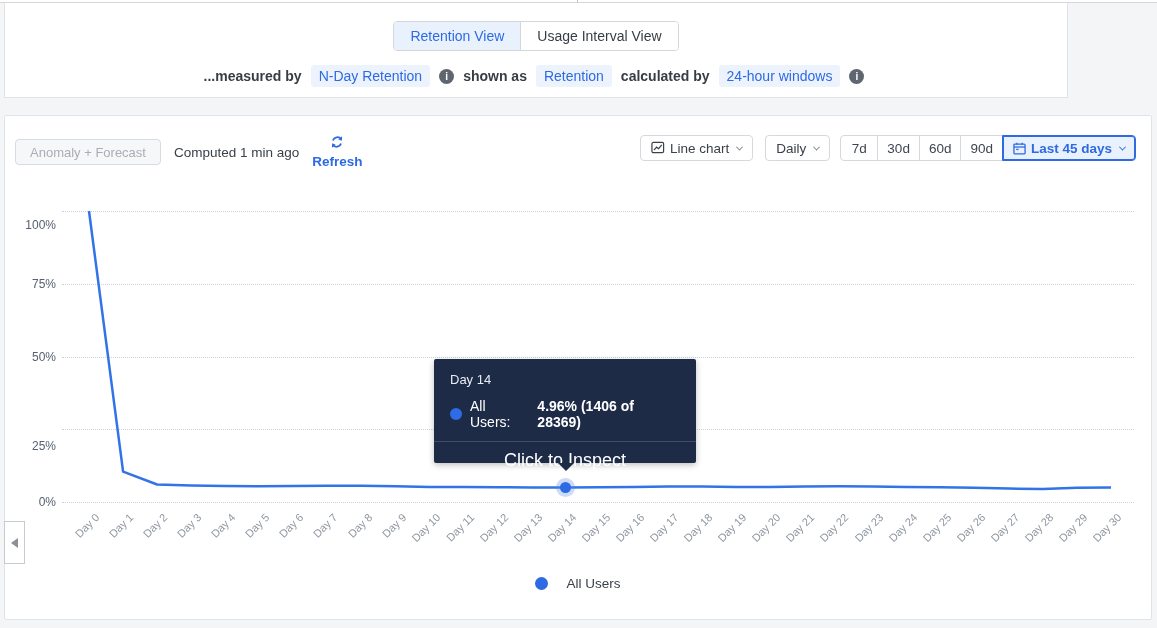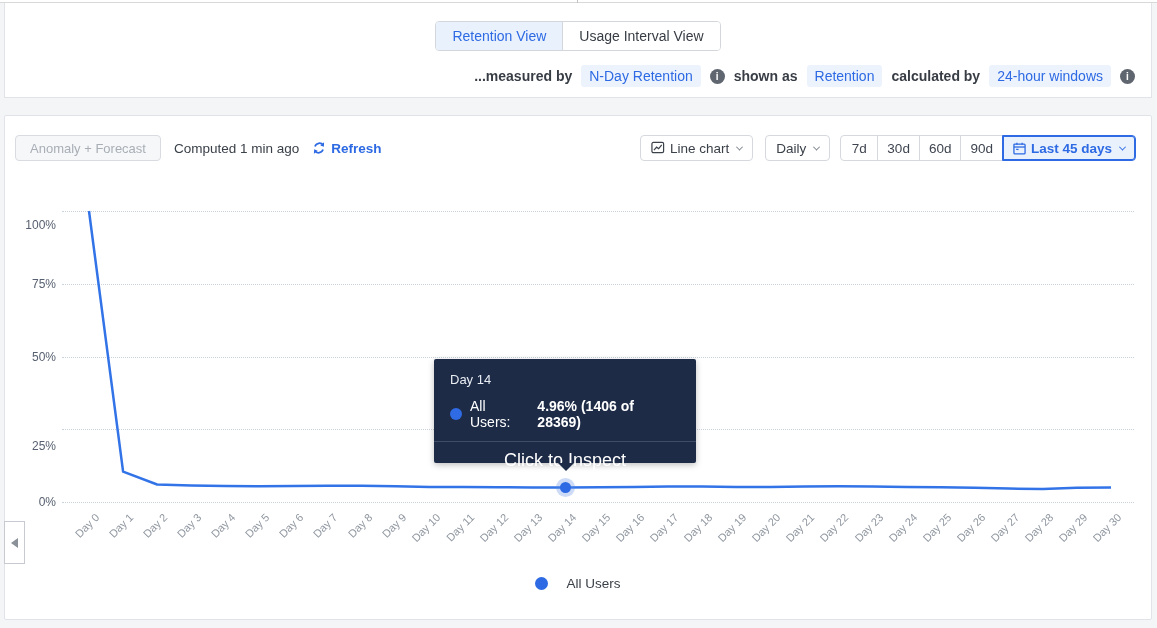--- a/index.html
+++ b/index.html
@@ -5,45 +5,45 @@
   * { margin:0; padding:0; box-sizing:border-box; }
   html,body { width:1157px; height:628px; }
   body { font-family:"Liberation Sans", sans-serif; background:#f4f5f7; position:relative; overflow:hidden; }
   .stage { position:relative; width:1157px; height:628px; }
 
   
   .top-strip { position:absolute; top:0; left:0; right:0; height:3px; background:#fff; border-bottom:1px solid #d8d8d8; }
   .top-tick { position:absolute; left:577px; top:0; width:1px; height:3px; background:#c2c2c2; }
 
   
-  .panel1 { position:absolute; left:4px; top:3px; width:1148px; height:95px; background:#fff;
+  .panel1 { position:absolute; left:4px; top:3px; width:1064px; height:95px; background:#fff;
             border-left:1px solid #e0e3e8; border-right:1px solid #e0e3e8; border-bottom:1px solid #e0e3e8; }
   .panel2 { position:absolute; left:4px; top:115px; width:1148px; height:505px; background:#fff;
             border:1px solid #e0e3e8; border-radius:2px; }
 
   
   .tabs-row { position:absolute; top:18px; left:0; right:0; display:flex; justify-content:center; }
   .seg-tabs { display:inline-flex; border:1px solid #d3d7dc; border-radius:4px; overflow:hidden; background:#fff; }
   .seg-tab { padding:0 16px; line-height:28px; font-size:14px; color:#383d45; cursor:pointer; background:#fff; }
   .seg-tab.selected { background:#e9f1fd; color:#2d6ae3; }
   .seg-tab + .seg-tab { border-left:1px solid #d3d7dc; }
 
   
-  .measured-row { position:absolute; top:62px; left:0; right:16px; display:flex; justify-content:flex-end; align-items:center; gap:9px; font-size:14px; }
+  .measured-row { position:absolute; top:62px; left:0; right:4px; display:flex; justify-content:center; align-items:center; gap:9px; font-size:14px; }
   .m-label { color:#383d45; font-weight:700; }
   .pill { background:#edf3fd; color:#2d6ae3; padding:3px 8px; border-radius:3px; cursor:pointer; }
   .info-icon { width:15px; height:15px; border-radius:50%; background:#5f6670; color:#fff; font-size:10px; font-weight:700;
                display:inline-flex; align-items:center; justify-content:center; font-style:normal; cursor:pointer; }
 
   
   .chart-toolbar-left { position:absolute; top:19px; left:10px; display:flex; align-items:center; gap:13px; }
   .btn-disabled { height:26px; padding:0 14px; background:#f6f7f8; border:1px solid #d8dbdf; border-radius:4px;
                   color:#a9aeb6; font-size:13px; display:inline-flex; align-items:center; }
   .computed-text { font-size:13.5px; color:#3b4149; }
-  .refresh { display:inline-flex; align-items:center; gap:5px; color:#2d6ae3; font-weight:700; font-size:13.5px; cursor:pointer; }
+  .refresh { display:inline-flex; align-items:center; gap:5px; color:#2d6ae3; font-weight:700; font-size:13.5px; cursor:pointer;flex-direction:column; }
   .chart-toolbar-right { position:absolute; top:19px; right:15px; display:flex; align-items:center; }
   .dd-btn { height:26px; border:1px solid #d5d8dd; border-radius:4px; background:#fff; display:inline-flex;
             align-items:center; gap:5px; padding:0 10px; font-size:13.5px; color:#3b4149; cursor:pointer; }
   .chev { display:inline-block; width:5px; height:5px; border-right:1.5px solid #7a818b; border-bottom:1.5px solid #7a818b;
           transform:rotate(45deg) translate(-1px,-1px); margin-left:3px; }
   .chev.blue { border-color:#2d6ae3; }
   .gap12 { width:12px; } .gap10 { width:10px; }
   .range-group { display:inline-flex; }
   .range-btn { height:26px; min-width:38px; padding:9px 9px; background:#fff; border:1px solid #d5d8dd; margin-left:-1px;
                font-size:13.5px; color:#3f4550; display:inline-flex; align-items:center; justify-content:center; cursor:pointer; }

